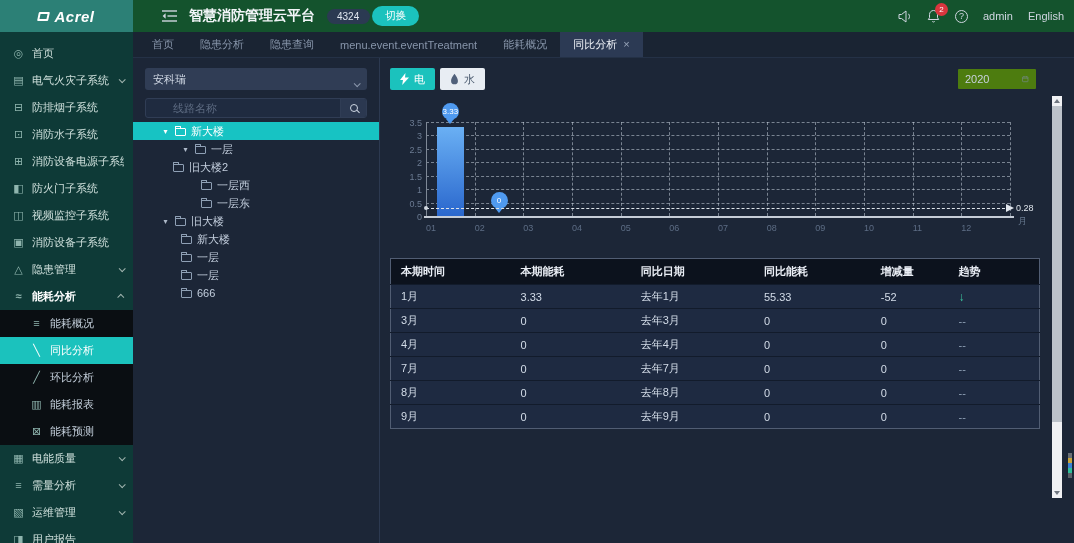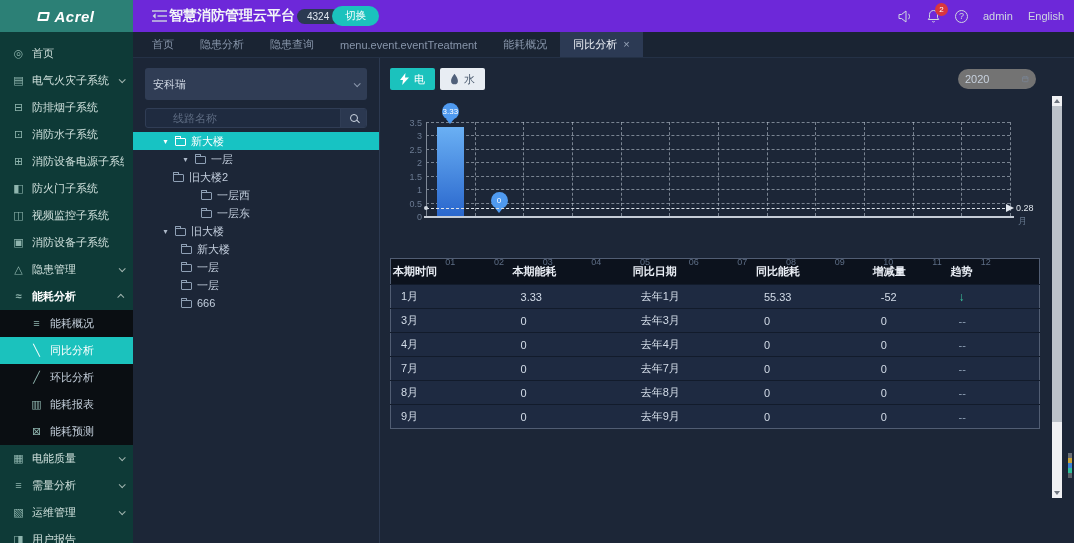--- a/index.html
+++ b/index.html
@@ -20,40 +20,40 @@
   .chev.down { transform:rotate(45deg) translateY(-1px); }
   .chev.up { transform:rotate(-135deg) translateY(-1px); }
   .mi.parent-open { color:#fff; font-weight:bold; }
   .submenu { background:#0a0e12; }
   .submenu .mi { padding-left:30px; color:#c2cdd9; }
   .submenu .mi.active { background:#1bc2bd; color:#fff; }
   .submenu .mi.active .ic { color:#fff; }
 
   
   .main { flex:1; display:flex; flex-direction:column; min-width:0; }
-  .topbar { height:32px; flex:none; background:#6d28d9; display:flex; align-items:center; padding:0 10px 0 19px; }
+  .topbar { height:32px; flex:none; background:#14532d; display:flex; align-items:center; padding:0 10px 0 29px; gap:10px; }
   .topbar h1 { font-size:14px; color:#f2f5f8; margin:0 2px; font-weight:bold; }
   .badge-pill { background:#2b3a52; color:#dfe6ef; font-size:10px; padding:2px 11px 2px 10px; border-radius:9px; }
   .switch-btn { background:#1bc2bd; color:#fff; font-size:10.5px; padding:3px 13px; border-radius:10px; border:none; margin-left:-8px; cursor:pointer; font-family:inherit; }
   .top-right { margin-left:auto; display:flex; align-items:center; gap:15px; color:#cfd6e0; font-size:11px; }
   .bell-wrap { position:relative; display:flex; }
   .red-badge { position:absolute; top:-6px; right:-8px; background:#d9363e; color:#fff; font-size:8px; min-width:13px; height:13px;
     border-radius:7px; display:flex; align-items:center; justify-content:center; }
   .help { width:13px; height:13px; border:1px solid #cfd6e0; border-radius:50%; font-size:9px; display:flex; align-items:center; justify-content:center; }
 
   .tabbar { height:26px; flex:none; background:#1a2433; border-bottom:1px solid #243146; display:flex; align-items:stretch; padding-left:6px; }
   .tab { padding:0 13px; font-size:11px; color:#8795aa; display:flex; align-items:center; gap:6px; cursor:pointer; white-space:nowrap; }
   .tab.active { background:#2c3a54; color:#f0f4f9; }
   .tab .close { color:#9aa7bb; font-size:11px; line-height:1; }
 
   
   .content { flex:1; position:relative; background:#1c2637; overflow:hidden; }
   .tree-panel { position:absolute; left:0; top:0; bottom:0; width:246px; padding:10px 12px 0; }
-  .org-select { height:32px; background:#303d55; border-radius:3px; display:flex; align-items:center; justify-content:space-between;
-    padding:16px 8px; font-size:11px; color:#d2dae6; cursor:pointer; }
+  .org-select { height:22px; background:#303d55; border-radius:3px; display:flex; align-items:flex-end; justify-content:space-between;
+    padding:3px 8px; font-size:11px; color:#d2dae6; cursor:pointer; }
   .sel-caret { width:5px; height:5px; border-right:1px solid #8b98ac; border-bottom:1px solid #8b98ac; transform:rotate(45deg) translateY(-1px); }
   .search-box { margin-top:8px; height:20px; background:#1f2b40; border:1px solid #303d55; border-radius:3px; display:flex; align-items:center; overflow:hidden; }
   .search-box input { flex:1; min-width:0; background:transparent; border:none; outline:none; color:#cfd8e4; font-size:11px; padding:0 8px; font-family:inherit;margin-left:19px; }
   .search-box input::placeholder { color:#5c6a80; }
   .search-btn { width:26px; align-self:stretch; flex:none; display:flex; align-items:center; justify-content:center; background:#2b3850; border-left:1px solid #303d55; cursor:pointer; }
   .mag { position:relative; width:8px; height:8px; border:1.4px solid #cdd6e2; border-radius:50%; }
   .mag::after { content:""; position:absolute; width:4px; height:1.4px; background:#cdd6e2; transform:rotate(45deg); right:-3px; bottom:-1px; }
   .tree { margin-top:4px; font-size:11px; color:#c3cedd; }
   .tnode { height:18px; display:flex; align-items:center; gap:5px; margin:0 -12px; cursor:pointer; white-space:nowrap; }
   .tnode.selected { background:#17c3c3; color:#fff; }
@@ -62,46 +62,46 @@
   .folder { width:11px; height:8px; border:1px solid #8fa0b5; border-radius:1px; position:relative; flex:none; margin-top:2px; }
   .folder::before { content:""; position:absolute; top:-3px; left:-1px; width:4px; height:2px; border:1px solid #8fa0b5; border-bottom:none; border-radius:1px 1px 0 0; }
   .tnode.selected .folder, .tnode.selected .folder::before { border-color:#fff; }
 
   .vdivider { position:absolute; left:246px; top:0; bottom:0; width:1px; background:#2c3950; }
   .right-panel { position:absolute; left:257px; top:0; bottom:0; width:650px; }
   .toolbar { margin-top:10px; height:22px; display:flex; align-items:center; gap:5px; }
   .tgl { height:22px; padding:0 10px; display:flex; align-items:center; gap:5px; font-size:11px; border-radius:2px; border:none; cursor:pointer; font-family:inherit; }
   .tgl.active { background:#1bc2bd; color:#fff; }
   .tgl.water { background:#e8edf3; color:#46566b; }
-  .year-select { margin-left:auto; margin-right:4px; width:78px; height:20px; background:#737373; border-radius:10px;
+  .year-select { margin-left:auto; margin-right:4px; width:78px; height:20px; background:#4d7c0f; border-radius:1px;
     display:flex; align-items:center; justify-content:space-between; padding:0 7px; font-size:11px; color:#c8d2de; cursor:pointer;gap:33px; }
 
   
   .chart { position:relative; height:146px; margin-top:4px; }
   .chart * { position:absolute; }
   .ax-y { width:1px; background:#7e8896; }
   .ax-x { height:2px; background:#c6cdd7; }
   .gl-h { border-top:1px dashed rgba(214,224,235,.5); height:0; }
   .gl-v { border-left:1px dashed rgba(214,224,235,.5); width:0; }
   .ytick { width:28px; text-align:right; font-size:9px; color:#6b7b92; }
-  .xtick { text-align:center; font-size:9px; color:#5d6d85;margin-top:34px; }
+  .xtick { font-size:9px; color:#5d6d85; }
   .bar { background:linear-gradient(#6ab0f4,#2a67cd); }
   .pin { width:17px; height:17px; border-radius:50%; background:#4f9af0; color:#fff; font-size:8px;
     display:flex; align-items:center; justify-content:center; }
   .pin::after { content:""; position:absolute; left:50%; bottom:-4px; transform:translateX(-50%);
     border:4px solid transparent; border-top:5px solid #4f9af0; border-bottom:none; }
   .mark-line { border-top:1px dashed #dfe5ec; height:0; }
   .mark-dot { width:4px; height:4px; border-radius:50%; background:#cfd6df; }
   .mark-arrow { width:0; height:0; border-left:8px solid #dfe5ec; border-top:4px solid transparent; border-bottom:4px solid transparent; }
   .mark-label { font-size:9px; color:#dfe5ec; }
   .ax-name { font-size:9px; color:#66788f; }
 
   
   table { margin-top:18px; width:100%; border-collapse:collapse; font-size:11px; color:#d3dce8; border:1px solid #515d73; table-layout:fixed; }
-  thead th { background:#0c121d; height:26px; text-align:left; padding-left:2px; color:#eaeef5; font-size:11px; font-weight:bold; }
+  thead th { background:#0c121d; height:26px; text-align:left; padding-left:10px; color:#eaeef5; font-size:11px; font-weight:bold; }
   tbody td { height:24px; padding-left:10px; background:#1e2a41; border-top:1px solid #121b2b; }
   .trend-down { color:#3bc9a0; font-size:12px; }
   .dim { color:#8fa0b5; }
 
   
   .scrollbar { position:absolute; right:12px; top:38px; width:10px; height:402px; background:#f0f1f4; cursor:pointer; }
   .sb-arrow { position:absolute; left:0; width:10px; height:10px; display:flex; align-items:center; justify-content:center; }
   .sb-arrow span { width:0; height:0; border-left:3px solid transparent; border-right:3px solid transparent; }
   .sb-up { top:0; } .sb-up span { border-bottom:4px solid #6f7680; }
   .sb-down { bottom:0; } .sb-down span { border-top:4px solid #6f7680; }

